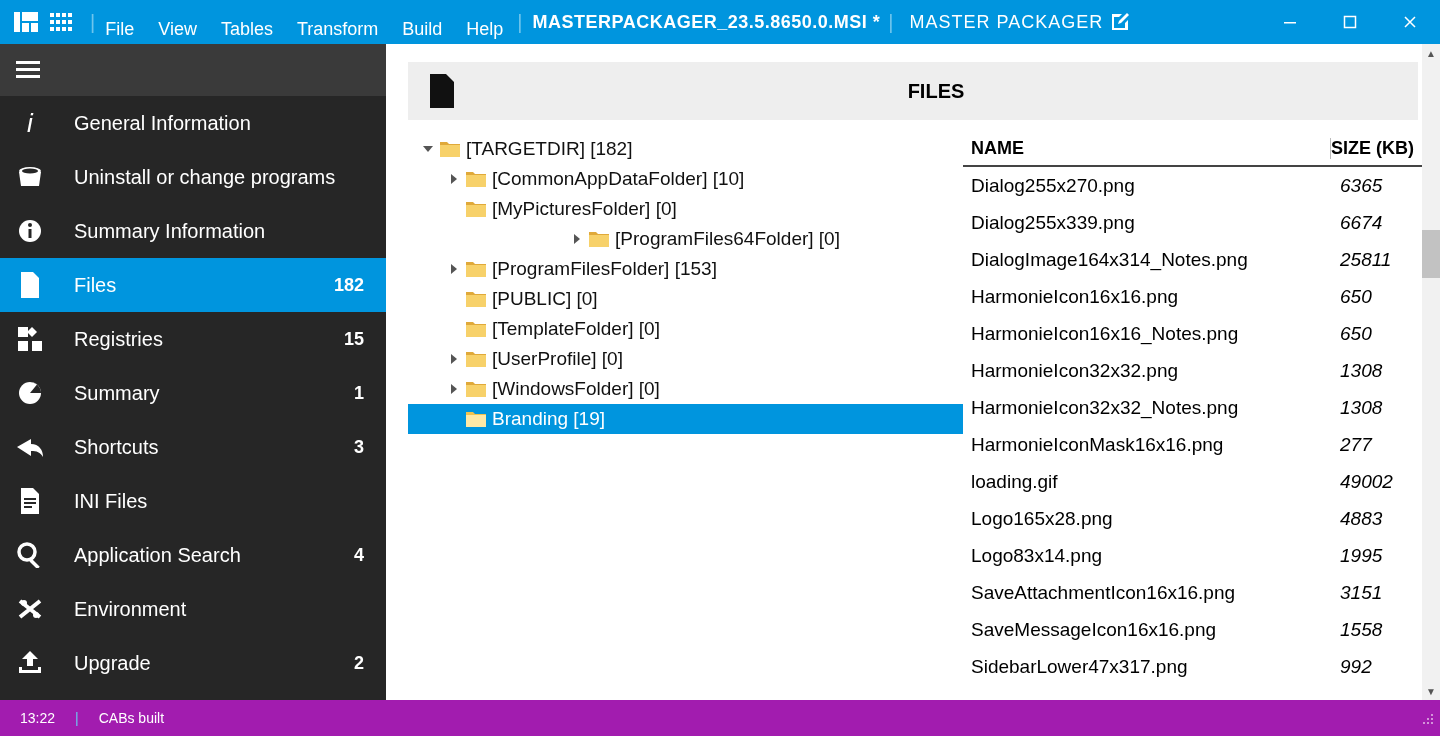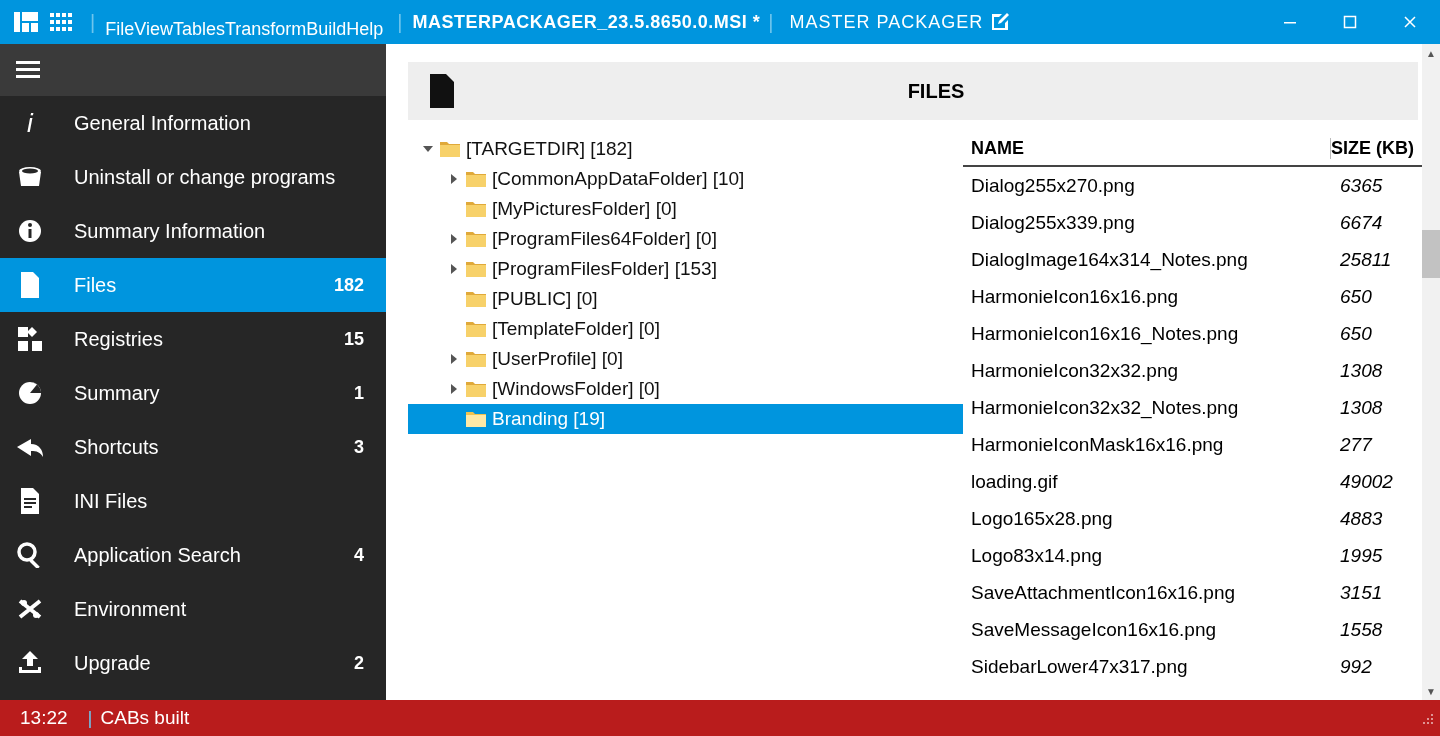--- a/index.html
+++ b/index.html
@@ -3,21 +3,21 @@
 <meta charset="utf-8">
 <style>
 * { margin: 0; padding: 0; box-sizing: border-box; font-family: "Segoe UI", Arial, sans-serif; }
 body { width: 1440px; height: 736px; overflow: hidden; background: #fff; display: flex; flex-direction: column; }
 
 
 .titlebar { height: 44px; background: #0095de; color: #fff; display: flex; align-items: center; font-size: 18px; }
 .titlebar .app-icon { width: 24px; height: 24px; margin: 0 12px 0 14px; display: flex; align-items: center; justify-content: center; }
 .titlebar .grid-icon { width: 24px; height: 24px; margin-right: 12px; display: flex; align-items: center; justify-content: center; }
 .titlebar .sep { color: #6ec5ed; margin: 0 4px; font-size: 20px; }
-.titlebar .menu { display: flex; margin-left: 6px; margin-top: 14px; }
+.titlebar .menu { display: flex; gap: 24px; margin-left: 6px; margin-top: 14px; }
 .titlebar .menu-item { cursor: pointer; }
 .titlebar .doc { margin-left: 6px; letter-spacing: 0.5px; font-weight: bold; }
 .titlebar .brand { margin-left: 8px; letter-spacing: 1px; }
 .titlebar .edit-icon { margin-left: 6px; }
 .titlebar .winctrls { margin-left: auto; display: flex; }
 .titlebar .winbtn { width: 60px; height: 44px; display: flex; align-items: center; justify-content: center; cursor: pointer; }
 
 
 .main { flex: 1; display: flex; overflow: hidden; }
 
@@ -56,24 +56,24 @@
 .table .trow .cname { flex: 1; padding-left: 8px; }
 .table .trow .csize { width: 92px; padding-left: 10px; font-style: italic; }
 
 
 .vscroll { position: absolute; right: 0; top: 0; width: 18px; height: 100%; background: #f1f1f1; }
 .vscroll .arrow { width: 18px; height: 18px; display: flex; align-items: center; justify-content: center; color: #555; font-size: 10px; }
 .vscroll .thumb { position: absolute; top: 186px; width: 18px; height: 48px; background: #c2c2c2; }
 .vscroll .arrow.bottom { position: absolute; bottom: 0; }
 
 
-.statusbar { height: 36px; background: #b91c1c; color: #fff; display: flex; align-items: center; font-size: 19px; }
+.statusbar { height: 36px; background: #a21caf; color: #fff; display: flex; align-items: center; font-size: 14px; }
 .statusbar .time { padding: 0 20px; }
 .statusbar .ssep { color: #6ec5ed; }
-.statusbar .msg { padding-left: 8px; }
+.statusbar .msg { padding-left: 20px; }
 .statusbar .grip { margin-left: auto; margin-right: 6px; opacity: 0.7; }
 
 svg { display: block; }
 </style>
 </head>
 <body>
 
 <div class="titlebar">
   <span class="app-icon">
     <svg width="24" height="20" viewBox="0 0 24 20">
@@ -309,21 +309,21 @@
           <div class="tree-row" style="padding-left: 38px;">
             <span class="exp"></span>
             <span class="fld">
               <svg width="20" height="18" viewBox="0 0 20 18">
                 <path d="M0 2h7l2 2h11v13H0z" fill="#e0a93a"></path>
                 <path d="M0 5h20v12H0z" fill="#f7d16a"></path>
               </svg>
             </span>
             <span class="lbl">[MyPicturesFolder] [0]</span>
           </div>
-          <div class="tree-row" style="padding-left: 38px;">
+          <div class="tree-row" style="padding-left: 38px; justify-content: center;">
             <span class="exp">
               <svg width="12" height="12">
                 <path d="M3 1l6 5-6 5z" fill="#555"></path>
               </svg>
             </span>
             <span class="fld">
               <svg width="20" height="18" viewBox="0 0 20 18">
                 <path d="M0 2h7l2 2h11v13H0z" fill="#e0a93a"></path>
                 <path d="M0 5h20v12H0z" fill="#f7d16a"></path>
               </svg>

